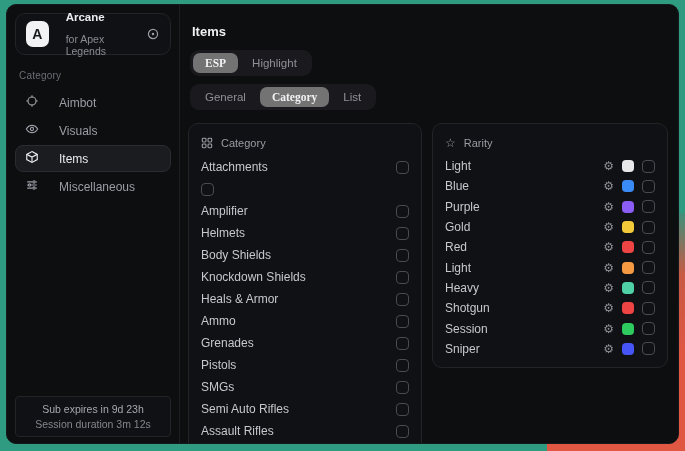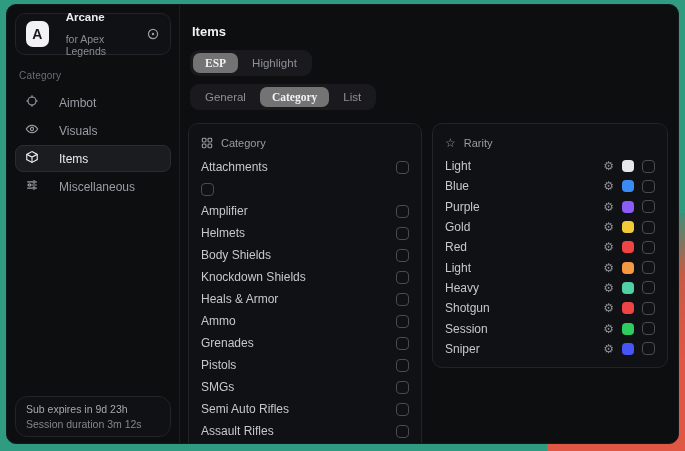--- a/index.html
+++ b/index.html
@@ -46,22 +46,22 @@
   .nav-item {
     height:27px; margin-bottom:1px; display:flex; align-items:center; gap:20px;
     padding:0 9px; border-radius:8px; color:#9c9ca4; font-size:12px;
     border:1px solid transparent; cursor:default;
   }
   .nav-item svg { flex:0 0 auto; }
   .nav-item.selected {
     background:#1b1c20; border-color:#2b2c31; color:#e9e9ed;
   }
   .sb-footer {
-    margin-top:auto; border:1px solid #232428; border-radius:12px;
-    padding:6px 10px; background:#101114;
+    margin-top:auto; border:1px solid #232428; border-radius:4px;
+    padding:6px 10px; background:#101114;text-align:center;
   }
   .sb-footer .l1 { color:#a7a7af; font-size:10.5px; margin-bottom:3px; }
   .sb-footer .l2 { color:#85858d; font-size:10.5px; }
   
   .main { flex:1; padding:19px 11px 0 8px; display:flex; flex-direction:column; }
   .page-title { color:#f0f0f3; font-size:13px; font-weight:bold; margin:0 0 0 4px; }
   .tab-group {
     display:inline-flex; align-self:flex-start; background:#1a1a1e;
     border-radius:9px; padding:3px; gap:2px; margin-left:2px;
   }

